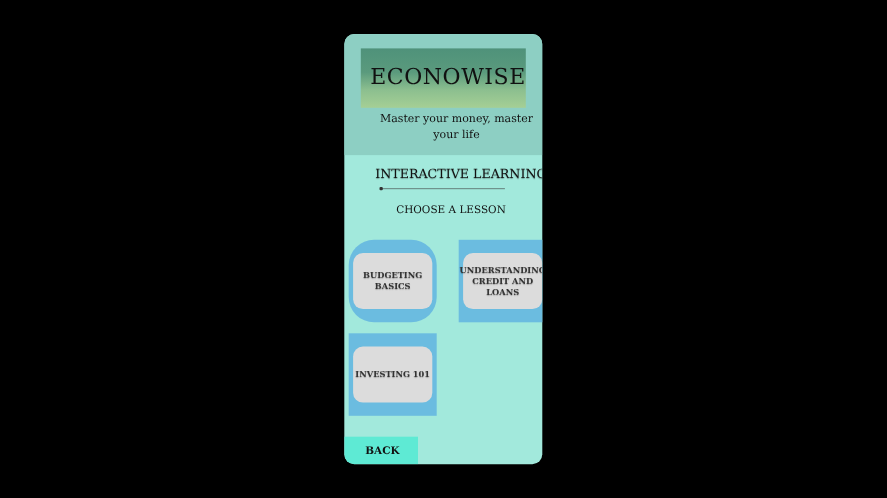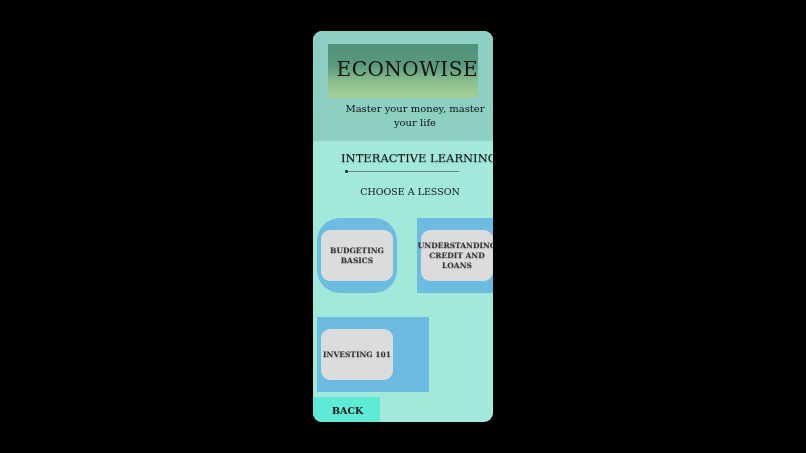--- a/index.html
+++ b/index.html
@@ -72,18 +72,18 @@
   <div class="divider"></div>
   <div class="divider-dot"></div>
   <div class="subtitle">CHOOSE A LESSON</div>
 
   <div class="lesson-card" style="left:4px; top:187px;border-radius:23px;">
     <div class="lesson-inner">BUDGETING BASICS</div>
   </div>
   <div class="lesson-card" style="left:92px; top:187px;margin-left:12px;">
     <div class="lesson-inner">UNDERSTANDING CREDIT AND LOANS</div>
   </div>
-  <div class="lesson-card" style="left:4px; top:286px;padding-left:32px;">
+  <div class="lesson-card" style="left:4px; top:272px;">
     <div class="lesson-inner">INVESTING 101</div>
   </div>
 
   <div class="back-button">BACK</div>
 </div>
 
 </body></html>

